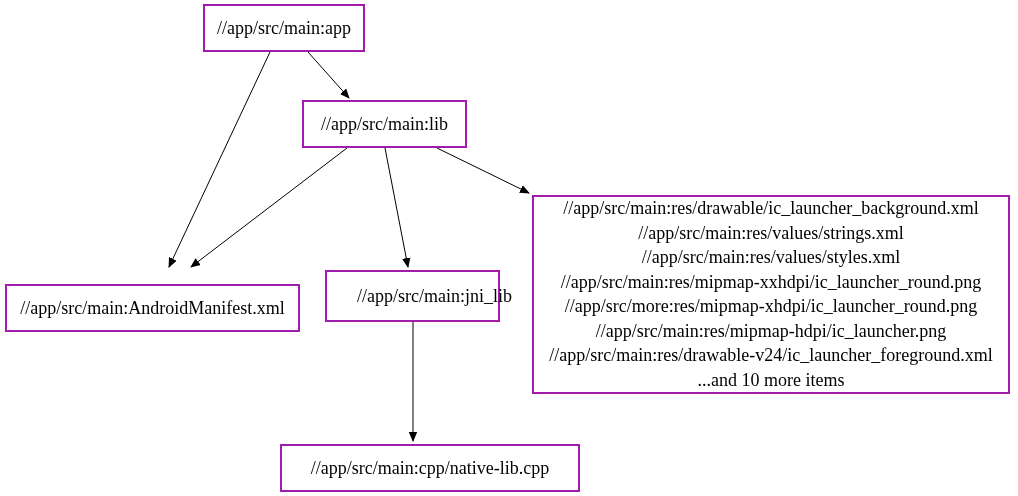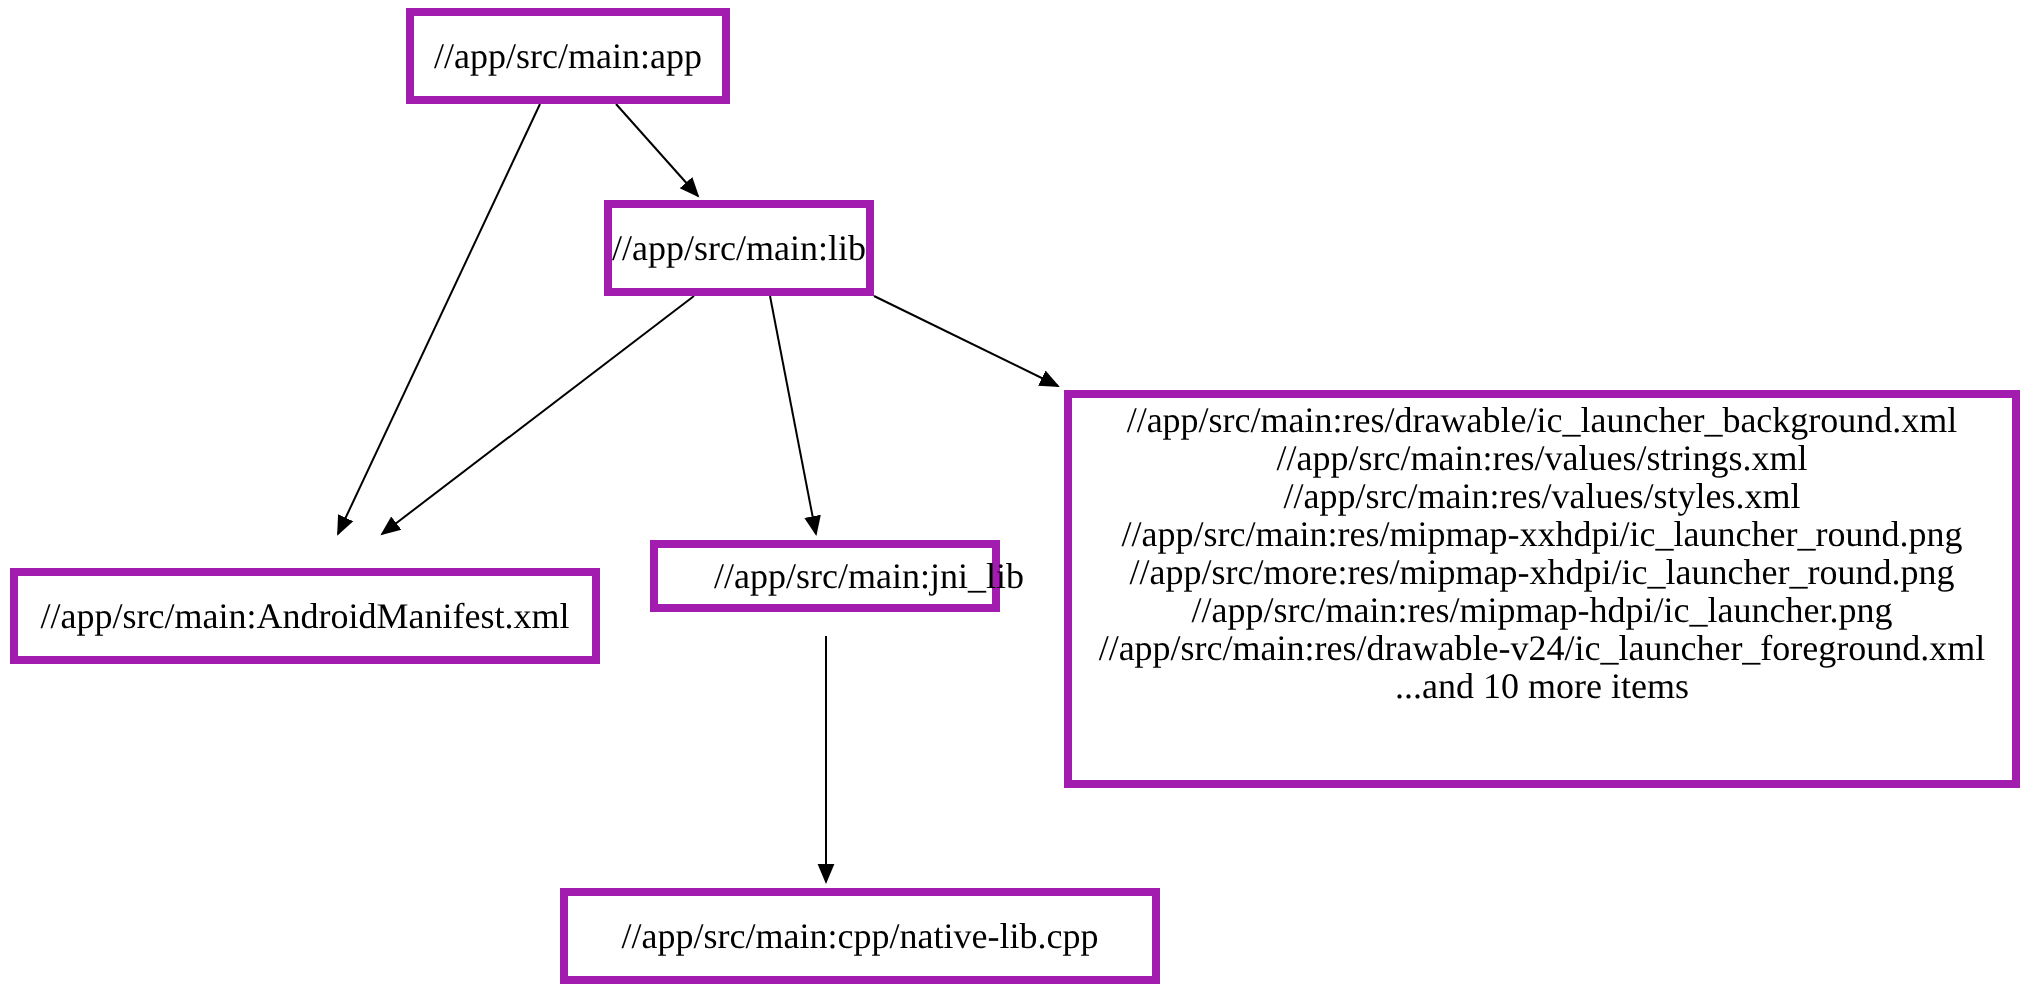--- a/index.html
+++ b/index.html
@@ -19,39 +19,39 @@
   #edges {
     position: absolute;
     left: 0;
     top: 0;
     width: 1018px;
     height: 496px;
   }
   .node {
     position: absolute;
     box-sizing: border-box;
-    border: 4px solid #a21caf;
+    border: 2px solid #a21caf;
     background: #ffffff;
     display: flex;
     align-items: center;
     justify-content: center;
     font-size: 18px;
     line-height: 19px;
     white-space: nowrap;
     text-align: center;
   }
   .node.multi {
     flex-direction: column;
-    justify-content: flex-start;
+    justify-content: space-between;
     padding: 2px 4px;
   }
   #node-app        { left: 203px; top: 4px;   width: 162px; height: 48px; }
-  #node-lib        { left: 302px; top: 100px; width: 135px; height: 48px; }
+  #node-lib        { left: 302px; top: 100px; width: 165px; height: 48px; }
   #node-manifest   { left: 5px;   top: 270px; width: 295px; height: 48px; margin-top: 14px; }
-  #node-jni-lib    { left: 325px; top: 270px; width: 175px; height: 36px; padding-left: 44px; }
+  #node-jni-lib    { left: 325px; top: 270px; width: 175px; height: 52px; padding-left: 44px; }
   #node-res        { left: 532px; top: 195px; width: 478px; height: 199px; }
   #node-native-lib { left: 280px; top: 444px; width: 300px; height: 48px; }
 </style>
 </head>
 <body>
 
 <div id="canvas">
 
   <svg id="edges" viewBox="0 0 1018 496" xmlns="http://www.w3.org/2000/svg">
     <defs>

